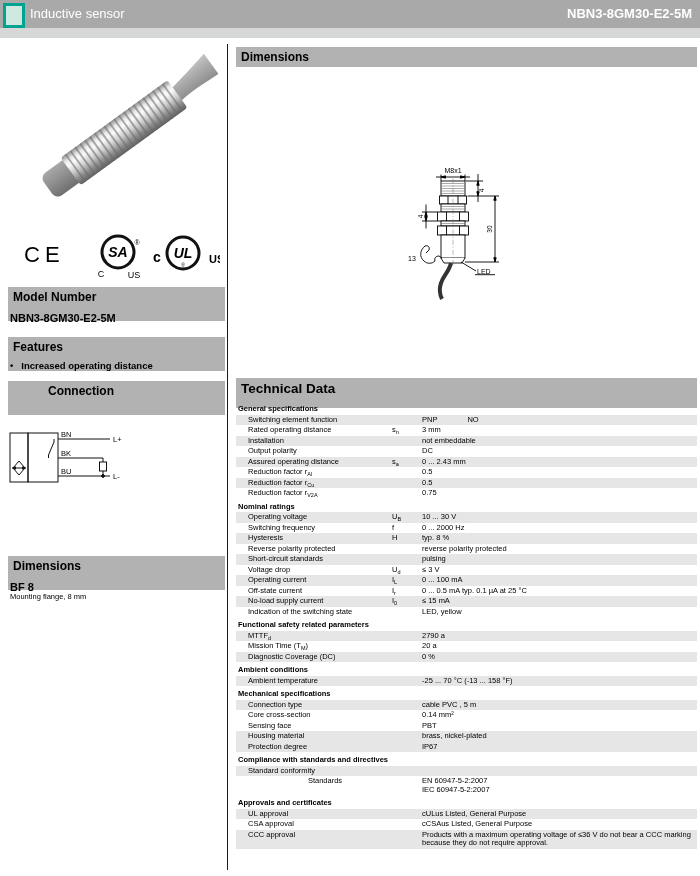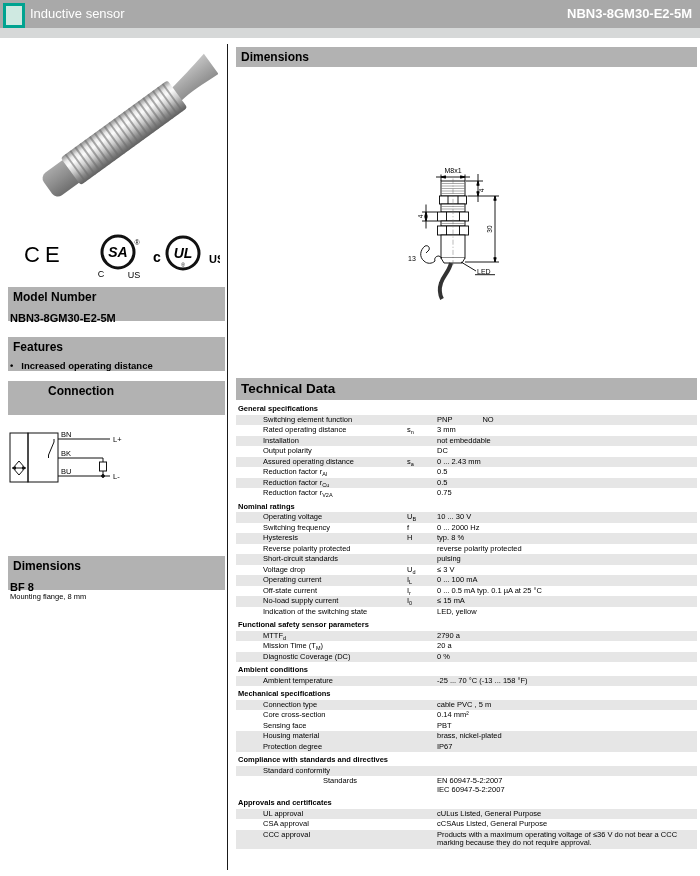--- a/index.html
+++ b/index.html
@@ -23,21 +23,21 @@
   .abs{position:absolute;}
   .model-value{left:10px;top:312px;font-size:11px;font-weight:bold;}
   .feature-item{left:10px;top:360px;font-size:9.5px;font-weight:bold;}
   .feature-item::before{content:"•\00a0\00a0\00a0";font-size:9.5px;}
   .acc-name{left:10px;top:581px;font-size:11px;font-weight:bold;}
   .acc-desc{left:10px;top:592px;font-size:7.5px;}
 
   
   .ttable{position:absolute;left:236px;top:401px;width:461px;font-size:7.5px;line-height:8.5px;}
   .tsec{font-weight:bold;padding:2px 0 1px 2px;margin-top:2px;}
-  .trow{display:flex;padding:1px 15px;align-items:flex-start;}
+  .trow{display:flex;padding:1px 0;align-items:flex-start;}
   .shade{background:#e6e6e6;}
   .trow .lbl{width:156px;padding-left:12px;box-sizing:border-box;flex:none;}
   .trow .lbl.ind{padding-left:22px;text-align:center;}
   .trow .sym{width:30px;flex:none;}
   .trow .val{flex:1;padding-right:4px;}
   .trow .v2{display:inline-block;margin-left:30px;}
   sub{font-size:5.5px;line-height:0;vertical-align:-1.5px;}
 
   svg{font-family:"Liberation Sans",sans-serif;}
   svg text{fill:#000;}
@@ -241,21 +241,21 @@
     <g font-size="7">
       <text x="58" y="33" text-anchor="middle">M8x1</text>
       <text x="89" y="50.5" font-size="6.5" text-anchor="middle" transform="rotate(-90 89 50.5)">4</text>
       <text x="97" y="89" font-size="6.5" text-anchor="middle" transform="rotate(-90 97 89)">30</text>
       <text x="27.5" y="76.5" font-size="6.5" text-anchor="middle" transform="rotate(-90 27.5 76.5)">4</text>
       <text x="13" y="121">13</text>
       <text x="82" y="133.5">LED</text>
     </g>
   </svg>
 
-  <div class="bar bar-right" style="top:378px;height:22px;line-height:22px;font-size:13.5px;">Technical Data</div>
+  <div class="bar bar-right" style="top:378px;height:30px;line-height:22px;font-size:13.5px;">Technical Data</div>
 
   <div class="ttable">
       <div class="tsec">General specifications</div>
       <div class="trow shade">
         <span class="lbl">Switching element function</span>
         <span class="sym"></span>
         <span class="val">PNP<span class="v2">NO</span></span>
       </div>
       <div class="trow">
         <span class="lbl">Rated operating distance</span>
@@ -336,21 +336,21 @@
       <div class="trow shade">
         <span class="lbl">No-load supply current</span>
         <span class="sym">I<sub>0</sub></span>
         <span class="val">≤ 15 mA</span>
       </div>
       <div class="trow">
         <span class="lbl">Indication of the switching state</span>
         <span class="sym"></span>
         <span class="val">LED, yellow</span>
       </div>
-      <div class="tsec">Functional safety sensor parameters</div>
+      <div class="tsec">Functional safety related parameters</div>
       <div class="trow shade">
         <span class="lbl">MTTF<sub>d</sub></span>
         <span class="sym"></span>
         <span class="val">2790 a</span>
       </div>
       <div class="trow">
         <span class="lbl">Mission Time (T<sub>M</sub>)</span>
         <span class="sym"></span>
         <span class="val">20 a</span>
       </div>

